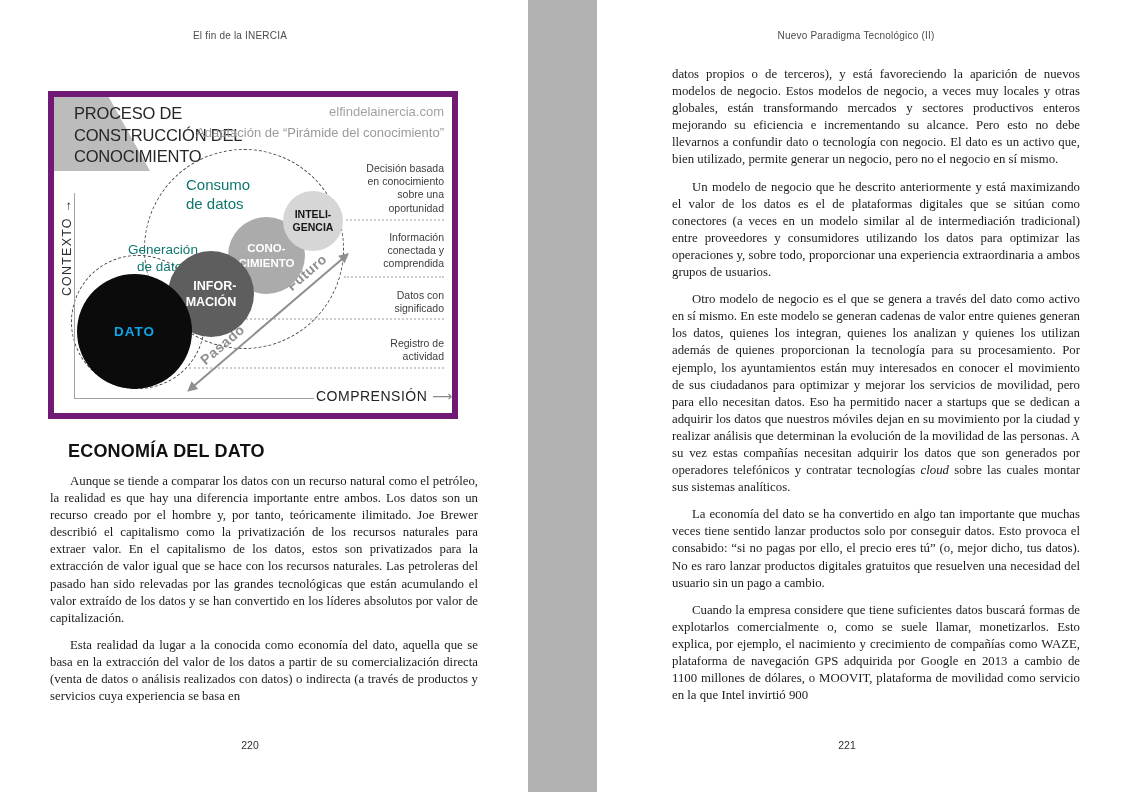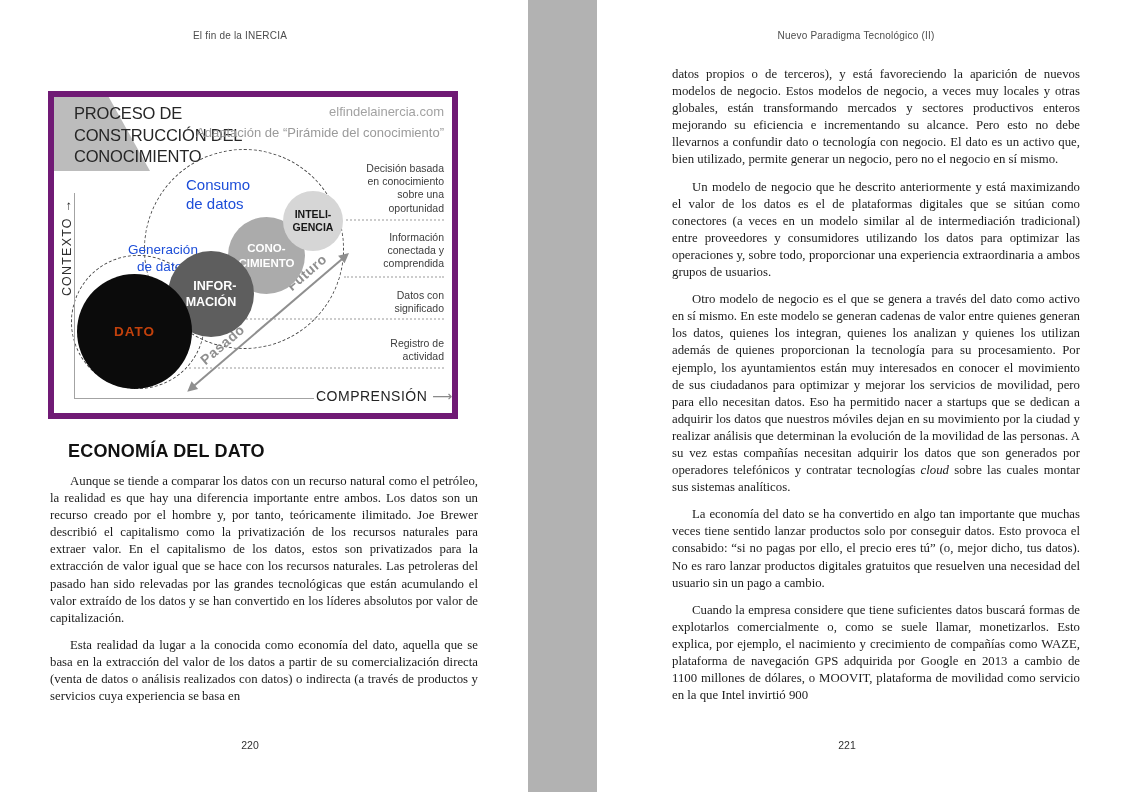--- a/index.html
+++ b/index.html
@@ -27,34 +27,34 @@
         clip-path:polygon(0 0,57% 0,100% 100%,0 100%);}
   #diagram .dg-title{left:20px;top:6px;font-size:16.5px;line-height:21.5px;color:#262626;
         white-space:pre-line;letter-spacing:-.2px;}
   #diagram .credit{right:8px;top:8px;text-align:right;color:#a2a2a2;}
   #diagram .credit .c1{font-size:13px;line-height:14px;}
   #diagram .credit .c2{font-size:13px;line-height:11px;margin-top:8px;color:#9a9a9a;}
 
   .dashed-circle{border:1.4px dashed #4a4a4a;border-radius:50%;box-sizing:border-box;}
   #cl-consumo{left:90px;top:52px;width:200px;height:200px;}
   #cl-generacion{left:17px;top:158px;width:134px;height:134px;}
-  .cluster-label{white-space:pre-line;color:#1d4ed8;}
+  .cluster-label{white-space:pre-line;color:#0f766e;}
   #lbl-consumo{left:132px;top:78px;font-size:15px;line-height:19px;}
   #lbl-generacion{left:49px;top:144px;width:120px;text-align:center;font-size:13.5px;line-height:17px;}
 
   .circle{border-radius:50%;display:flex;align-items:center;justify-content:center;text-align:center;}
   .circle span{white-space:pre-line;font-weight:bold;}
   #c-inteligencia{left:229px;top:94px;width:60px;height:60px;}
   #c-inteligencia span{font-size:10.5px;line-height:13px;color:#161616;}
   #c-conocimiento{left:174px;top:120px;width:77px;height:77px;}
   #c-conocimiento span{font-size:11.5px;line-height:14.5px;color:#fff;}
   #c-informacion{left:114px;top:154px;width:86px;height:86px;text-align:right;}
   #c-informacion span{font-size:12.5px;line-height:16px;color:#fff;}
   #c-dato{left:23px;top:177px;width:115px;height:115px;}
-  #c-dato span{font-size:13.5px;letter-spacing:1px;color:#c2410c;}
+  #c-dato span{font-size:13.5px;letter-spacing:1px;color:#0ea5e9;}
 
   .stage{right:8px;width:132px;text-align:right;font-size:10.5px;line-height:13.2px;
          color:#3d3d3d;white-space:pre-line;}
   #stage-0{top:65px;} #stage-1{top:134px;} #stage-2{top:192px;} #stage-3{top:240px;}
   .stage-sep{border-top:2px dotted #cccccc;height:0;right:8px;}
   #sep-0{left:292px;top:122px;} #sep-1{left:290px;top:179px;}
   #sep-2{left:189px;top:221px;} #sep-3{left:135px;top:270px;}
 
   .axis-line{background:#a3a3a3;}
   #axis-y{left:20px;top:96px;width:1px;height:205px;}

